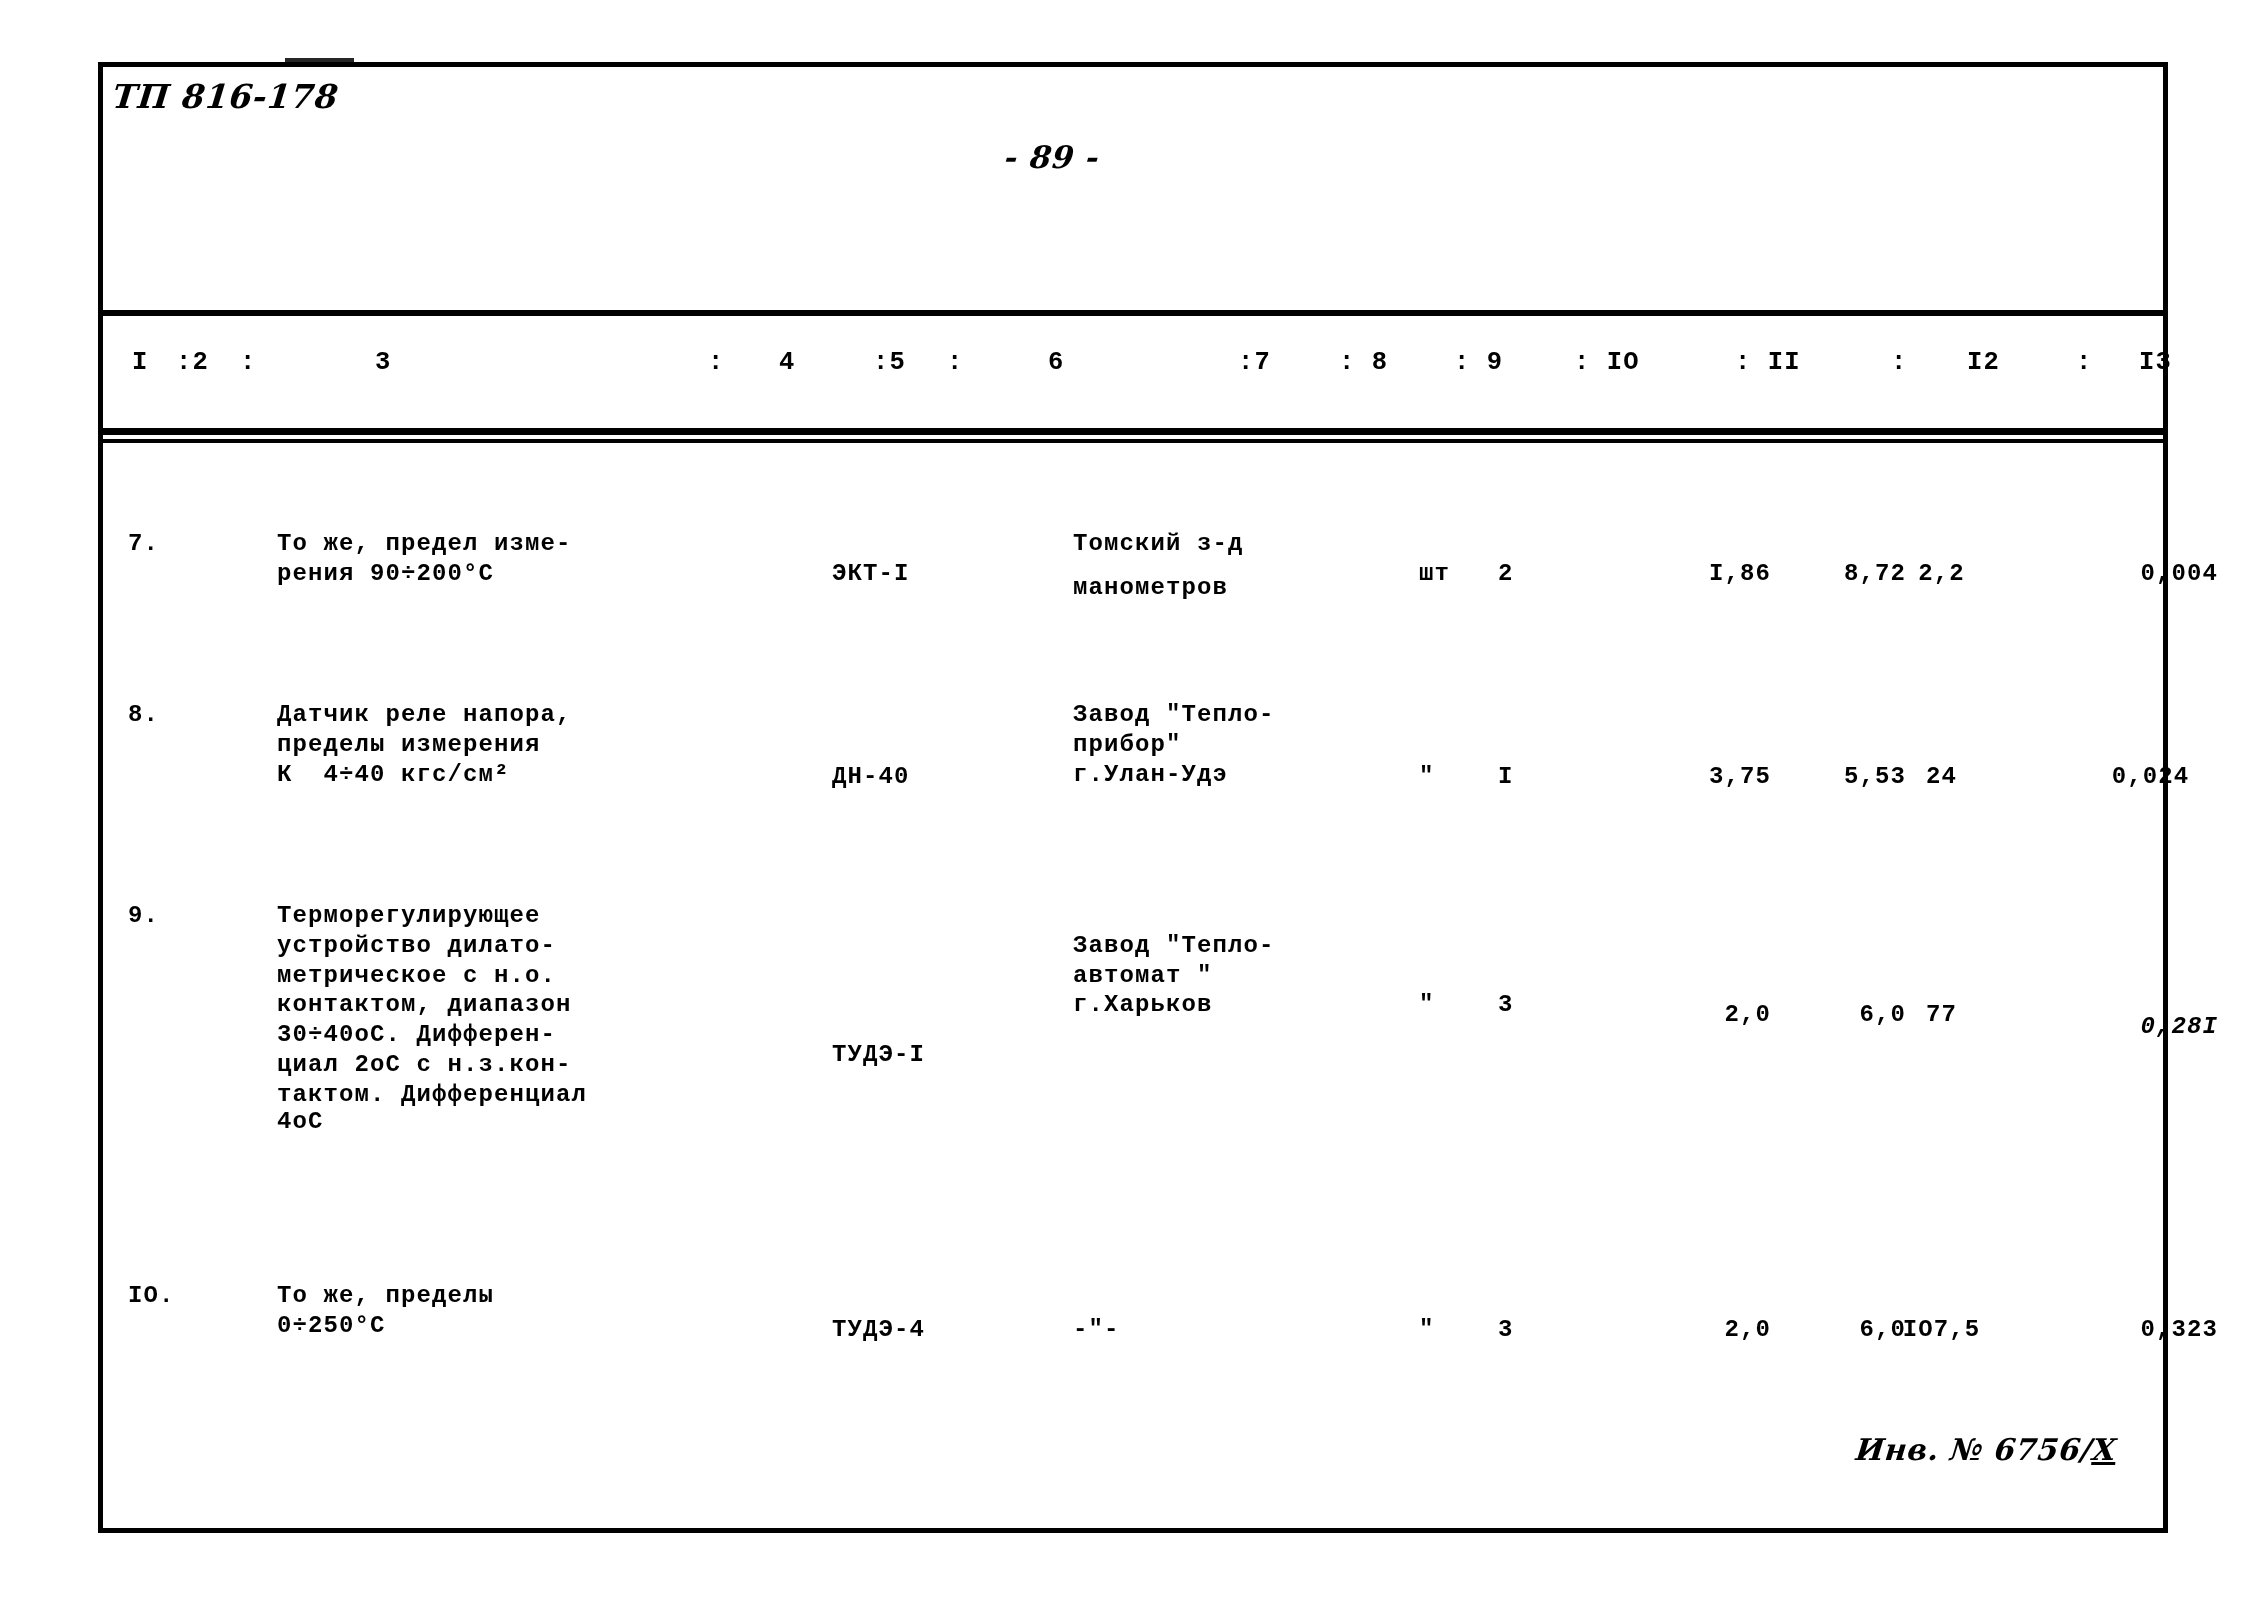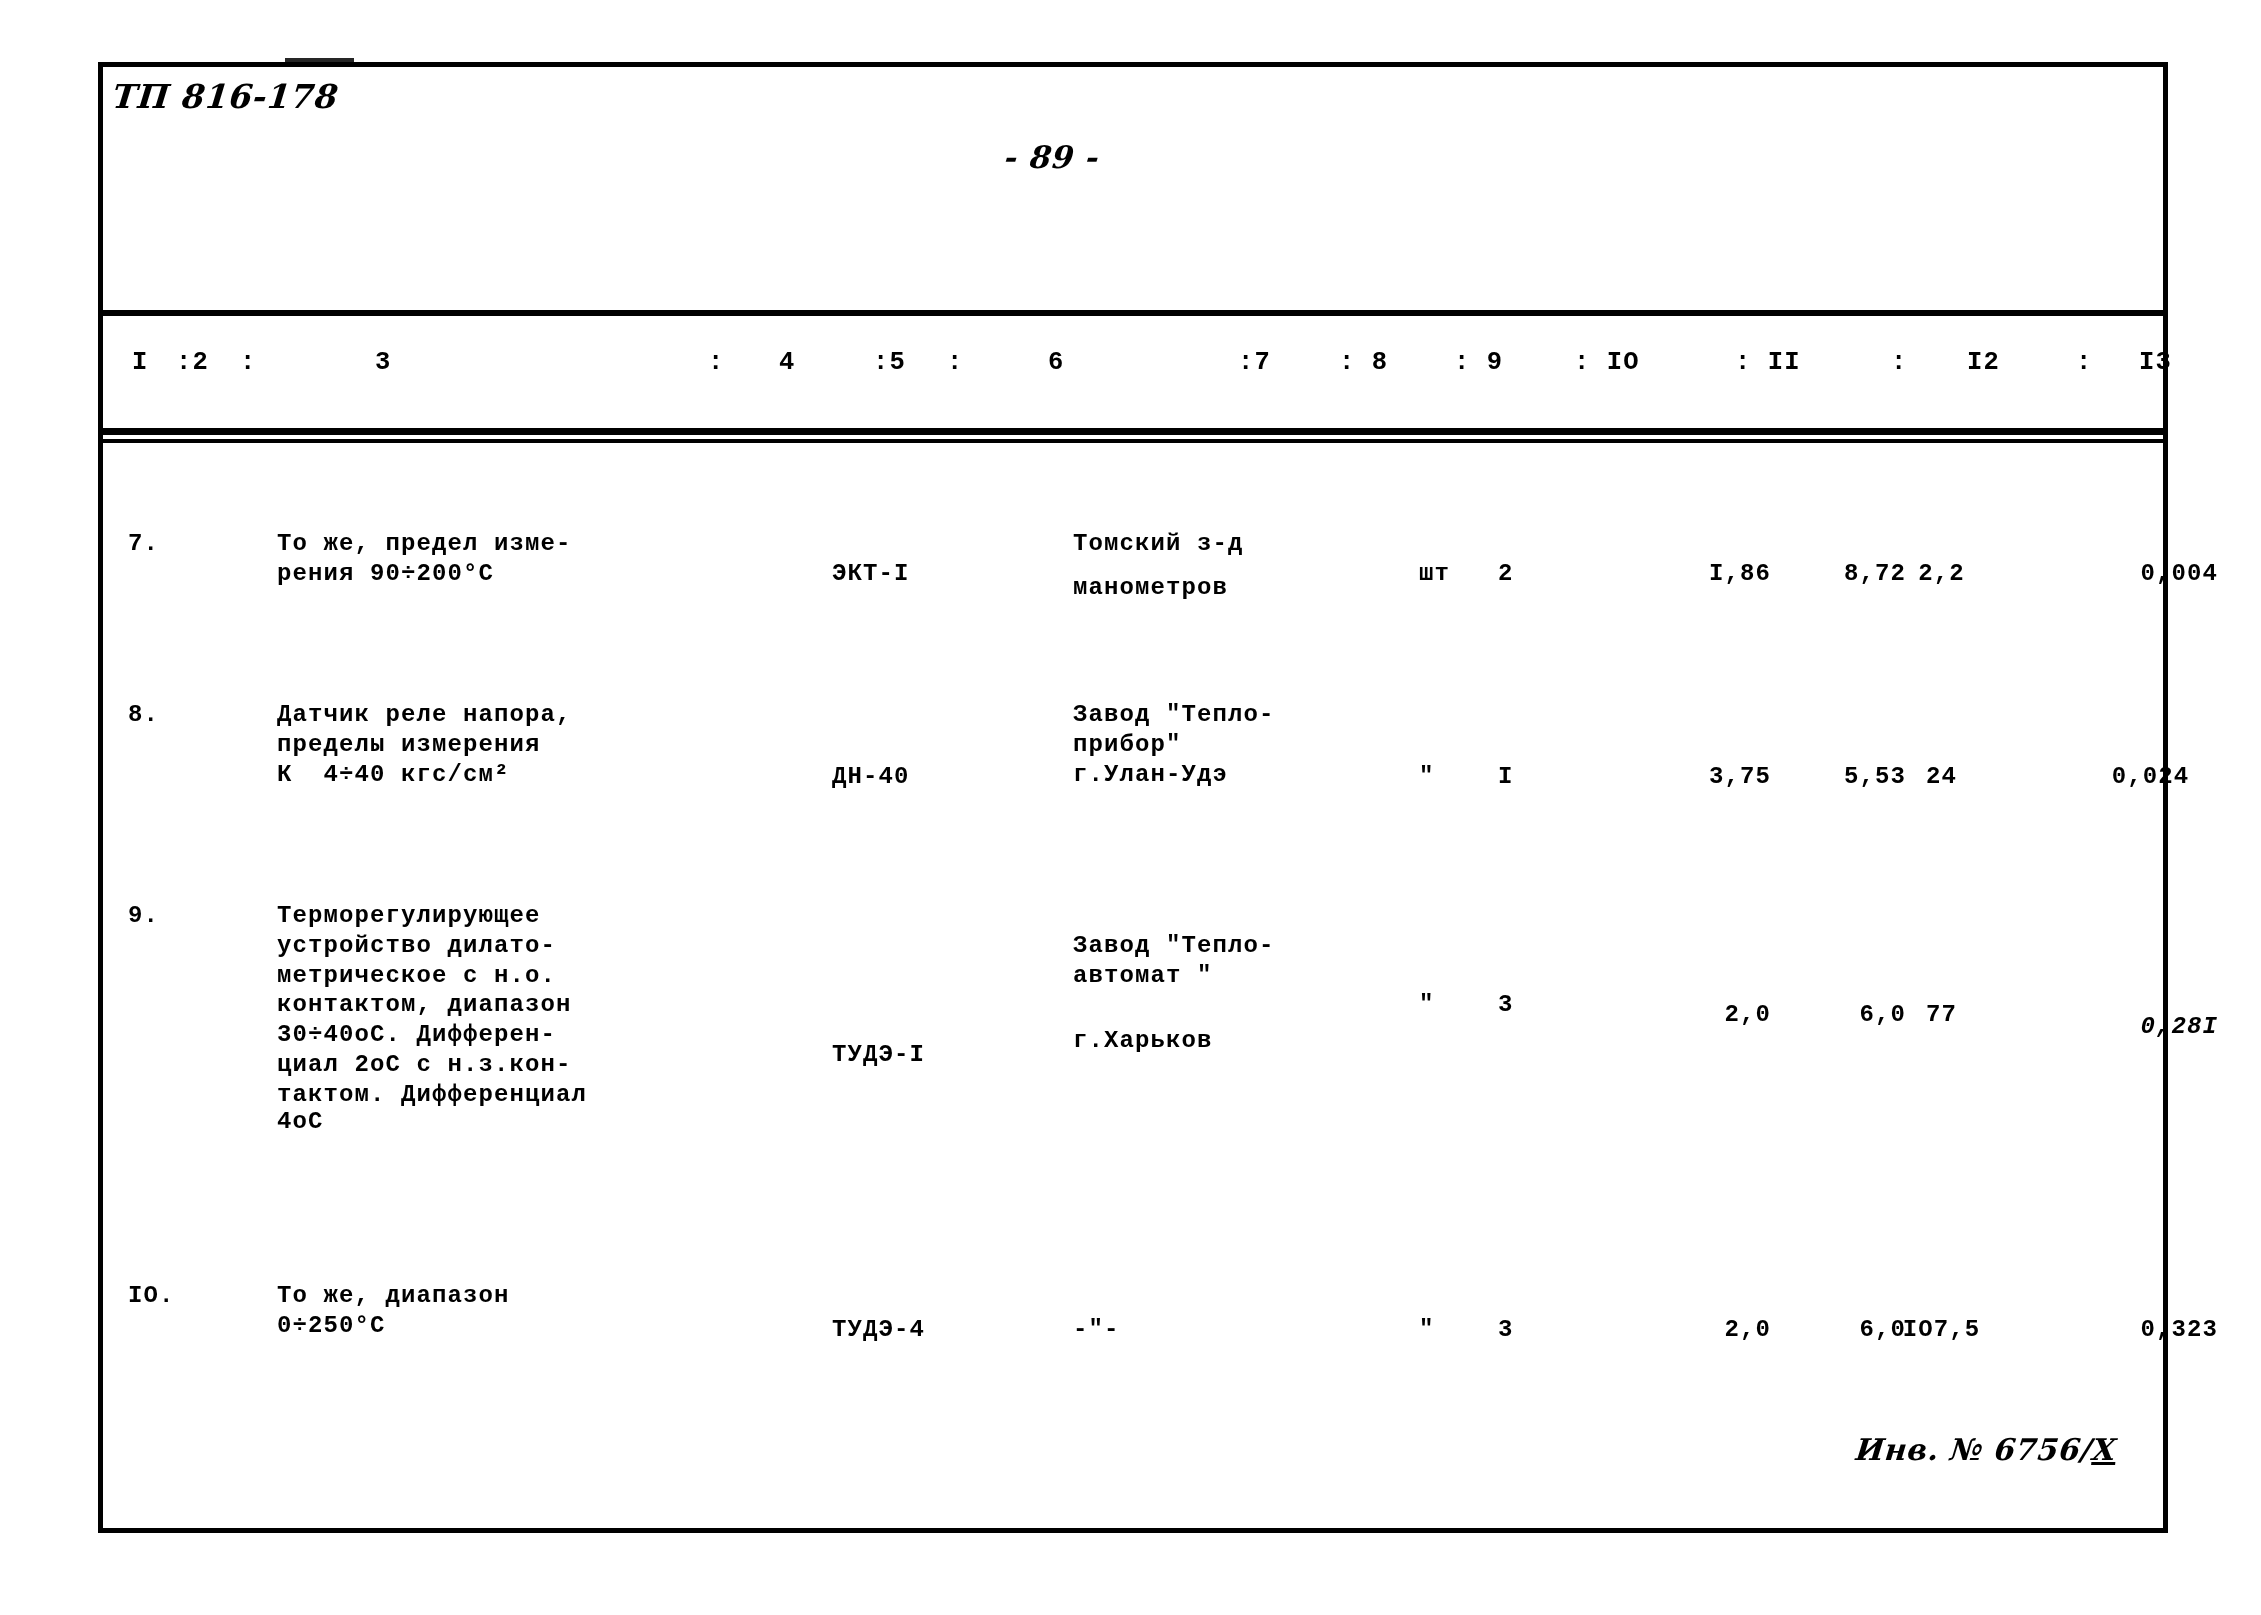--- a/index.html
+++ b/index.html
@@ -230,32 +230,32 @@
     <span class="cell tw c-desc" style="top:30px;">устройство дилато-</span>
     <span class="cell tw c-desc" style="top:60px;">метрическое с н.о.</span>
     <span class="cell tw c-desc" style="top:89px;">контактом, диапазон</span>
     <span class="cell tw c-desc" style="top:119px;">30÷40оС. Дифферен-</span>
     <span class="cell tw c-desc" style="top:149px;">циал 2оС с н.з.кон-</span>
     <span class="cell tw c-desc" style="top:179px;">тактом. Дифференциал</span>
     <span class="cell tw c-desc" style="top:206px;">4оС</span>
     <span class="cell tw c-type" style="top:139px;">ТУДЭ-I</span>
     <span class="cell tw c-maker" style="top:30px;">Завод "Тепло-</span>
     <span class="cell tw c-maker" style="top:60px;">автомат "</span>
-    <span class="cell tw c-maker" style="top:89px;margin-top:36px;">г.Харьков</span>
+    <span class="cell tw c-maker" style="top:89px;">г.Харьков</span>
     <span class="cell tw c-unit" style="top:89px;">"</span>
     <span class="cell tw c-qty" style="top:89px;">3</span>
     <span class="cell tw c-9" style="top:99px;">2,0</span>
     <span class="cell tw c-10" style="top:99px;">6,0</span>
     <span class="cell tw c-11" style="top:99px;">77</span>
     <span class="cell tw c-12" style="top:111px;font-style:italic;">0,28I</span>
   </div>
 
   <div class="row" style="top:1282px;">
     <span class="cell tw c-num">IО.</span>
-    <span class="cell tw c-desc" style="top:0;">То же, диапазон</span>
+    <span class="cell tw c-desc" style="top:0;">То же, пределы</span>
     <span class="cell tw c-desc" style="top:30px;">0÷250°С</span>
     <span class="cell tw c-type" style="top:34px;">ТУДЭ-4</span>
     <span class="cell tw c-maker" style="top:34px;">-"-</span>
     <span class="cell tw c-unit" style="top:34px;">"</span>
     <span class="cell tw c-qty" style="top:34px;">3</span>
     <span class="cell tw c-9" style="top:34px;">2,0</span>
     <span class="cell tw c-10" style="top:34px;">6,0</span>
     <span class="cell tw c-11" style="top:34px;">IО7,5</span>
     <span class="cell tw c-12" style="top:34px;">0,323</span>
   </div>

